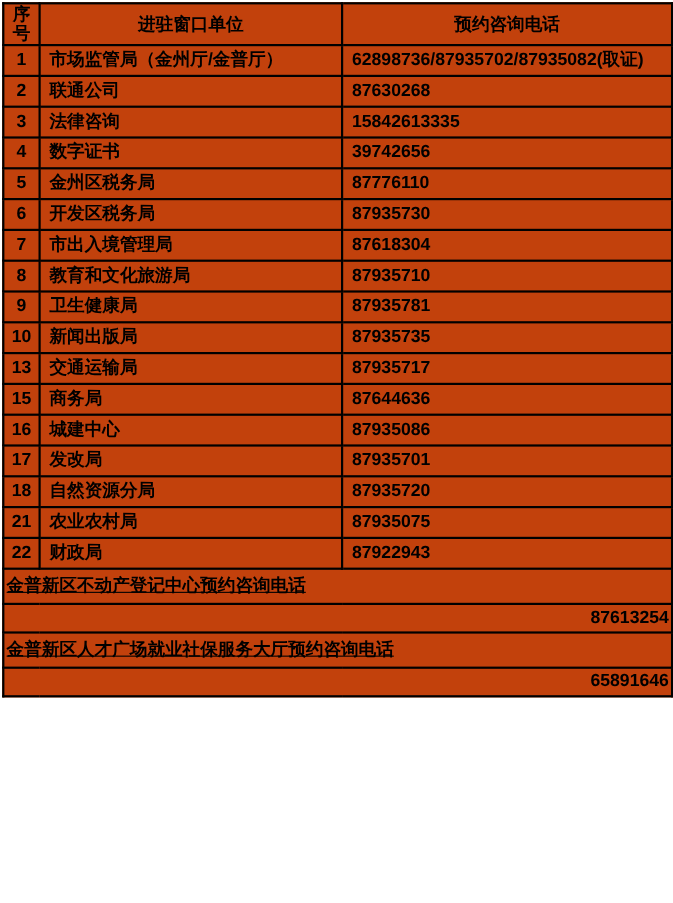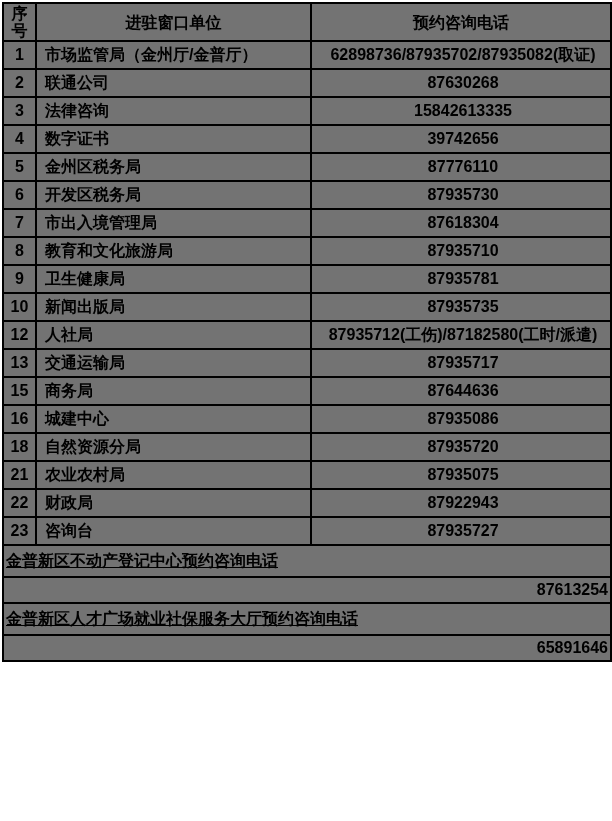--- a/index.html
+++ b/index.html
@@ -12,21 +12,21 @@
     height: 821px;
     box-sizing: border-box;
     padding: 2px;
     background: #ffffff;
     font-family: "Liberation Sans", "DejaVu Sans", sans-serif;
   }
   table.phone-table {
     width: 608px;
     border-collapse: collapse;
     table-layout: fixed;
-    background: #737373;
+    background: #c2410c;
   }
   table.phone-table col.c-index { width: 33px; }
   table.phone-table col.c-unit  { width: 275px; }
   table.phone-table col.c-phone { width: 300px; }
 
   table.phone-table th,
   table.phone-table td {
     border: 2px solid #000000;
     color: #000000;
     font-weight: bold;
@@ -45,21 +45,21 @@
     text-align: center;
     padding: 1px 1px;
     line-height: 18px;
   }
   td.td-unit {
     text-align: left;
     padding: 1px 4px 1px 8px;
     line-height: 18px;
   }
   td.td-phone {
-    text-align: center;
+    text-align: left;
     padding: 1px 4px 1px 8px;
     line-height: 18px;
     word-break: break-all;
   }
   td.td-footer-title {
     height: 28px;
     font-size: 20px;
     padding: 1px 2px;
     line-height: 22px;
     text-decoration: underline;
@@ -134,58 +134,53 @@
           <td class="td-index">9</td>
           <td class="td-unit">卫生健康局</td>
           <td class="td-phone">87935781</td>
         </tr>
         <tr>
           <td class="td-index">10</td>
           <td class="td-unit">新闻出版局</td>
           <td class="td-phone">87935735</td>
         </tr>
         <tr>
-          <td class="td-index">12</td>
-          <td class="td-unit">人社局</td>
-          <td class="td-phone">87935712(工伤)/87182580(工时/派遣)</td>
-        </tr>
-        <tr>
           <td class="td-index">13</td>
           <td class="td-unit">交通运输局</td>
           <td class="td-phone">87935717</td>
         </tr>
         <tr>
           <td class="td-index">15</td>
           <td class="td-unit">商务局</td>
           <td class="td-phone">87644636</td>
         </tr>
         <tr>
           <td class="td-index">16</td>
           <td class="td-unit">城建中心</td>
           <td class="td-phone">87935086</td>
         </tr>
         <tr>
+          <td class="td-index">17</td>
+          <td class="td-unit">发改局</td>
+          <td class="td-phone">87935701</td>
+        </tr>
+        <tr>
           <td class="td-index">18</td>
           <td class="td-unit">自然资源分局</td>
           <td class="td-phone">87935720</td>
         </tr>
         <tr>
           <td class="td-index">21</td>
           <td class="td-unit">农业农村局</td>
           <td class="td-phone">87935075</td>
         </tr>
         <tr>
           <td class="td-index">22</td>
           <td class="td-unit">财政局</td>
           <td class="td-phone">87922943</td>
-        </tr>
-        <tr>
-          <td class="td-index">23</td>
-          <td class="td-unit">咨询台</td>
-          <td class="td-phone">87935727</td>
         </tr>
       </tbody>
     <tbody id="footerBody">
         <tr>
           <td colspan="3" class="td-footer-title">金普新区不动产登记中心预约咨询电话</td>
         </tr>
         <tr>
           <td colspan="3" class="td-footer-phone">87613254</td>
         </tr>
         <tr>

